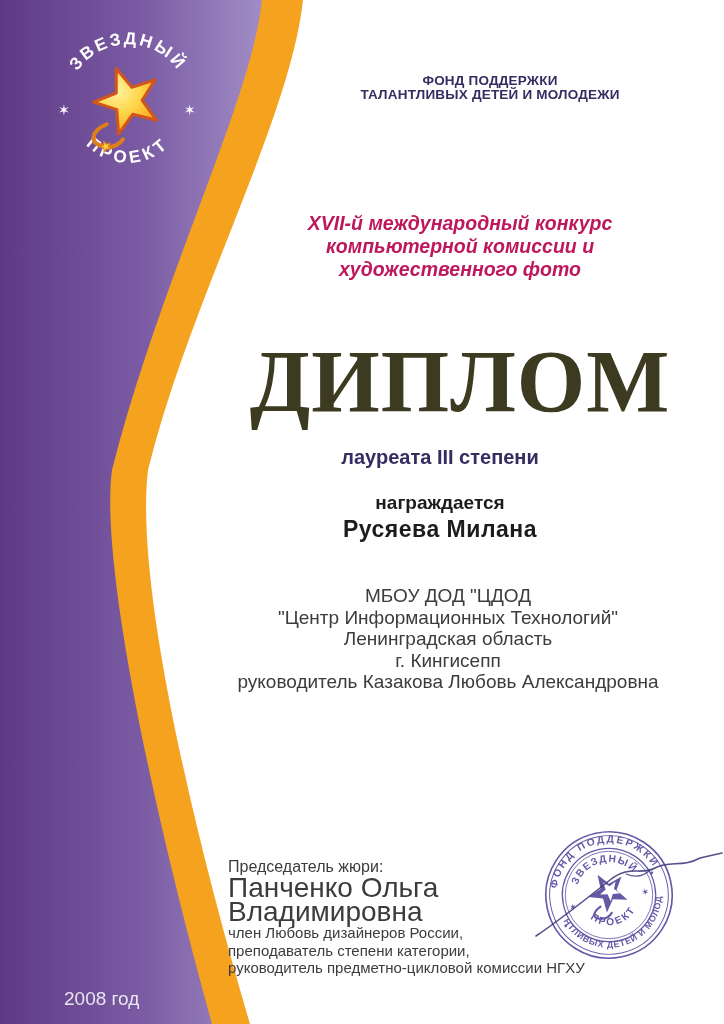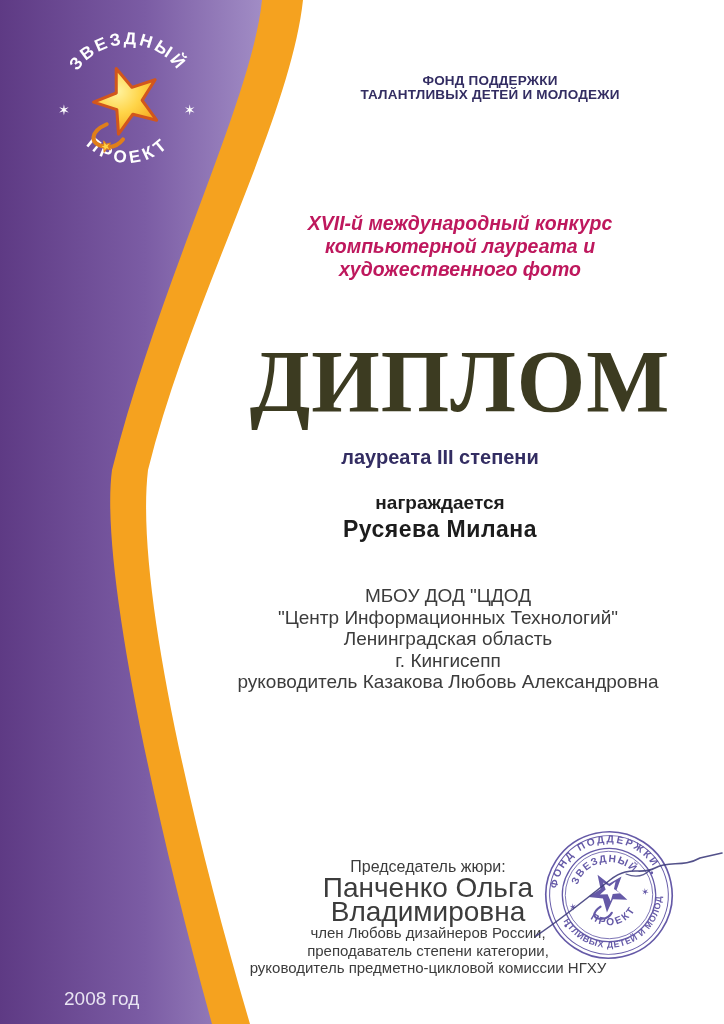--- a/index.html
+++ b/index.html
@@ -39,21 +39,21 @@
   }
   .recipient-name{
     left:140px;top:516px;width:600px;text-align:center;
     font-size:23px;font-weight:bold;color:#1c1c1c;letter-spacing:.5px;
   }
   .org-block{
     left:148px;top:585px;width:600px;text-align:center;
     font-size:19px;line-height:21.5px;color:#3c3c3c;
   }
   .jury-block{
-    left:228px;top:857px;width:400px;text-align:center;color:#3c3c3c;
+    left:228px;top:857px;width:400px;text-align:left;color:#3c3c3c;
   }
   .jury-role{font-size:16px;line-height:19px;}
   .jury-name{font-size:28px;line-height:24px;}
   .jury-cred{font-size:15px;line-height:17.5px;}
   .year-label{
     left:64px;top:988px;width:140px;
     font-size:19px;color:#e9e4f2;
   }
   #logo-svg{position:absolute;left:52px;top:30px;width:152px;height:152px;}
   #stamp-svg{position:absolute;left:541px;top:827px;width:136px;height:136px;opacity:.92;}
@@ -104,21 +104,21 @@
   </g>
 </svg>
 
 <div class="abs fund-title">
   <div>ФОНД ПОДДЕРЖКИ</div>
   <div>ТАЛАНТЛИВЫХ ДЕТЕЙ И МОЛОДЕЖИ</div>
 </div>
 
 <div class="abs contest-title">
   <div>XVII-й международный конкурс</div>
-  <div>компьютерной лауреата и</div>
+  <div>компьютерной комиссии и</div>
   <div>художественного фото</div>
 </div>
 
 <div class="abs diploma-heading">ДИПЛОМ</div>
 
 <div class="abs degree-line">лауреата III степени</div>
 
 <div class="abs awarded-label">награждается</div>
 
 <div class="abs recipient-name">Русяева Милана</div>

